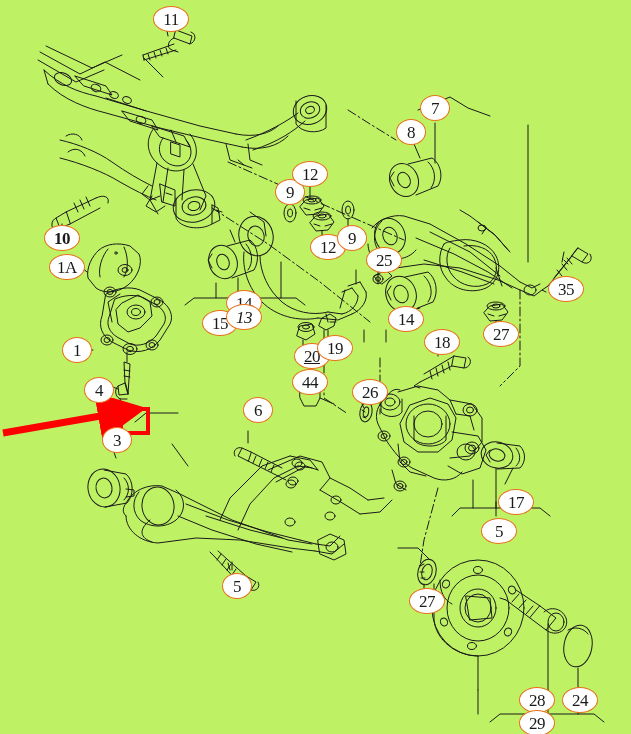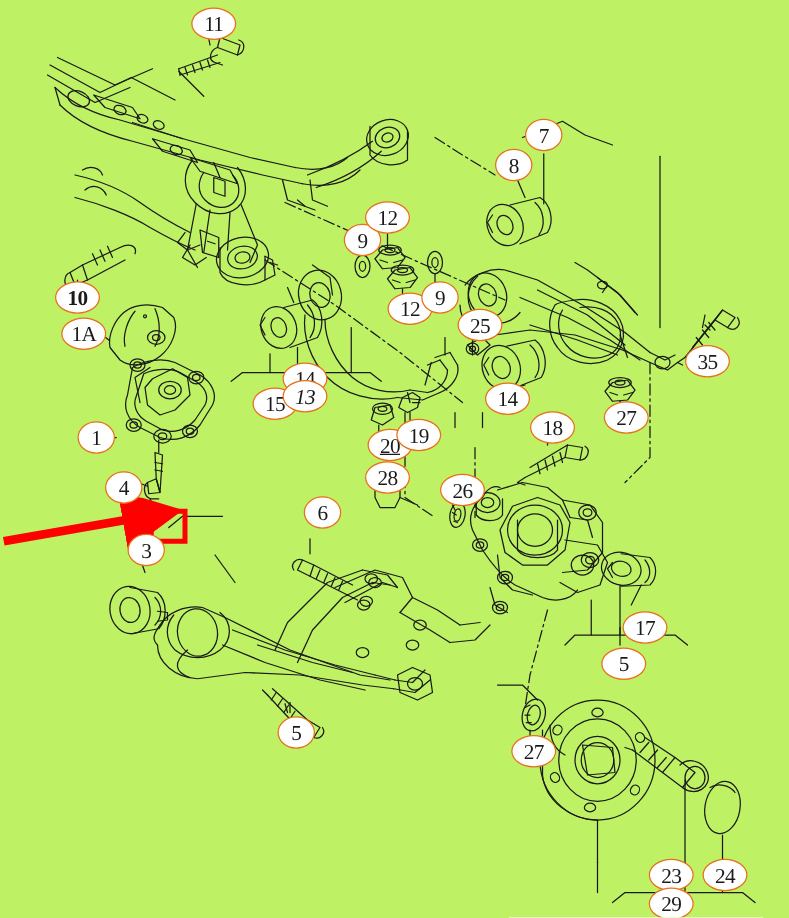--- a/index.html
+++ b/index.html
@@ -526,27 +526,27 @@
       <div class="callout wide" style="left: 548px; top: 276px; border-color: rgb(232, 112, 26); color: rgb(26, 26, 26);">35</div>
       <div class="callout wide" style="left: 202px; top: 310px; border-color: rgb(232, 112, 26); color: rgb(26, 26, 26);">15</div>
       <div class="callout wide" style="left: 226px; top: 290px; border-color: rgb(232, 112, 26); color: rgb(26, 26, 26);">14</div>
       <div class="callout wide" style="left: 388px; top: 306px; border-color: rgb(232, 112, 26); color: rgb(26, 26, 26);">14</div>
       <div class="callout wide" style="left: 483px; top: 321px; border-color: rgb(232, 112, 26); color: rgb(26, 26, 26);">27</div>
       <div class="callout wide" style="left: 226px; top: 304px; border-color: rgb(232, 112, 26); color: rgb(26, 26, 26); font-style: italic;">13</div>
       <div class="callout" style="left: 62px; top: 337px; border-color: rgb(232, 112, 26); color: rgb(26, 26, 26);">1</div>
       <div class="callout wide" style="left: 294px; top: 343px; border-color: rgb(232, 112, 26); color: rgb(26, 26, 26); text-decoration: underline;">20</div>
       <div class="callout wide" style="left: 317px; top: 335px; border-color: rgb(232, 112, 26); color: rgb(26, 26, 26);">19</div>
       <div class="callout wide" style="left: 424px; top: 329px; border-color: rgb(232, 112, 26); color: rgb(26, 26, 26);">18</div>
-      <div class="callout wide" style="left: 292px; top: 369px; border-color: rgb(232, 112, 26); color: rgb(26, 26, 26);">28</div>
+      <div class="callout wide" style="left: 292px; top: 369px; border-color: rgb(232, 112, 26); color: rgb(26, 26, 26);">44</div>
       <div class="callout wide" style="left: 352px; top: 379px; border-color: rgb(232, 112, 26); color: rgb(26, 26, 26);">26</div>
       <div class="callout" style="left: 84px; top: 377px; border-color: rgb(232, 112, 26); color: rgb(26, 26, 26);">4</div>
       <div class="callout" style="left: 243px; top: 397px; border-color: rgb(232, 112, 26); color: rgb(26, 26, 26);">6</div>
       <div class="callout" style="left: 102px; top: 427px; border-color: rgb(232, 112, 26); color: rgb(26, 26, 26);">3</div>
       <div class="callout wide" style="left: 498px; top: 489px; border-color: rgb(232, 112, 26); color: rgb(26, 26, 26);">17</div>
       <div class="callout wide" style="left: 481px; top: 518px; border-color: rgb(232, 112, 26); color: rgb(26, 26, 26);">5</div>
       <div class="callout" style="left: 222px; top: 573px; border-color: rgb(232, 112, 26); color: rgb(26, 26, 26);">5</div>
       <div class="callout wide" style="left: 409px; top: 588px; border-color: rgb(232, 112, 26); color: rgb(26, 26, 26);">27</div>
-      <div class="callout wide" style="left: 519px; top: 687px; border-color: rgb(232, 112, 26); color: rgb(26, 26, 26);">23</div>
+      <div class="callout wide" style="left: 519px; top: 687px; border-color: rgb(232, 112, 26); color: rgb(26, 26, 26);">28</div>
       <div class="callout wide" style="left: 562px; top: 687px; border-color: rgb(232, 112, 26); color: rgb(26, 26, 26);">24</div>
       <div class="callout wide" style="left: 519px; top: 710px; border-color: rgb(232, 112, 26); color: rgb(26, 26, 26);">29</div>
     </div>
 
 </div>
 
 </body></html>

